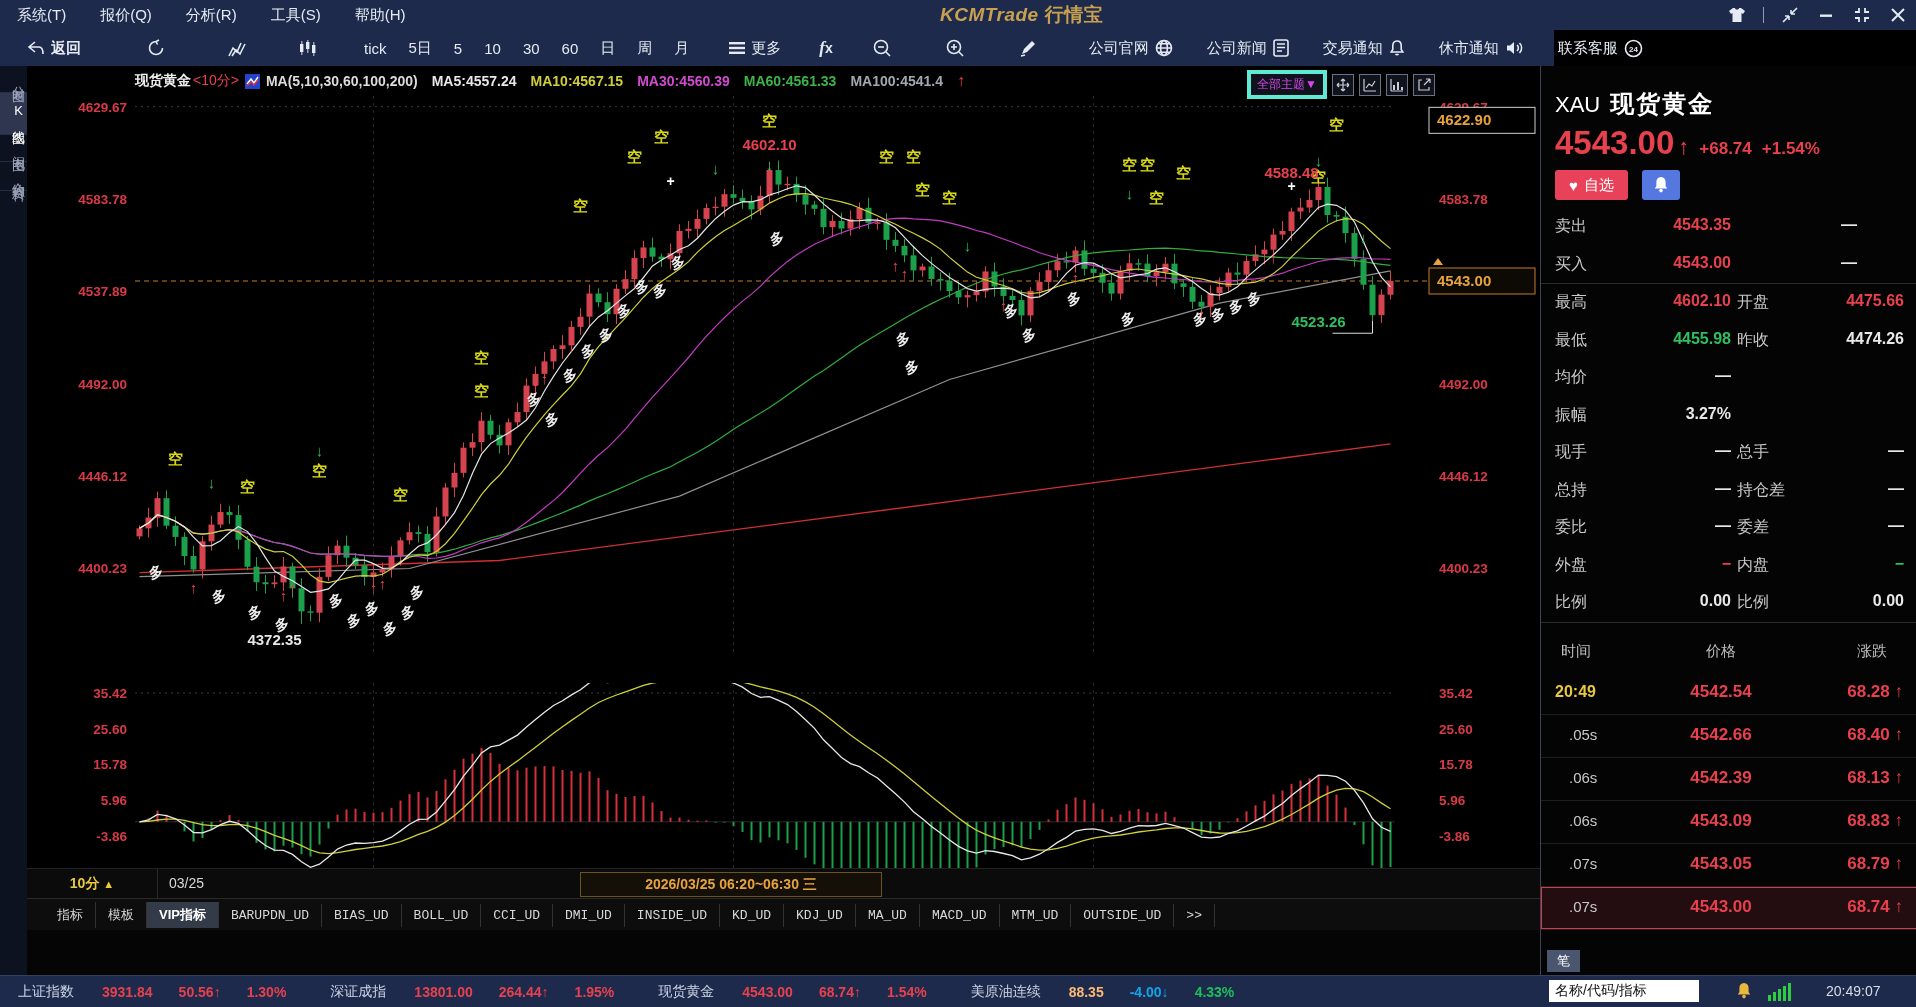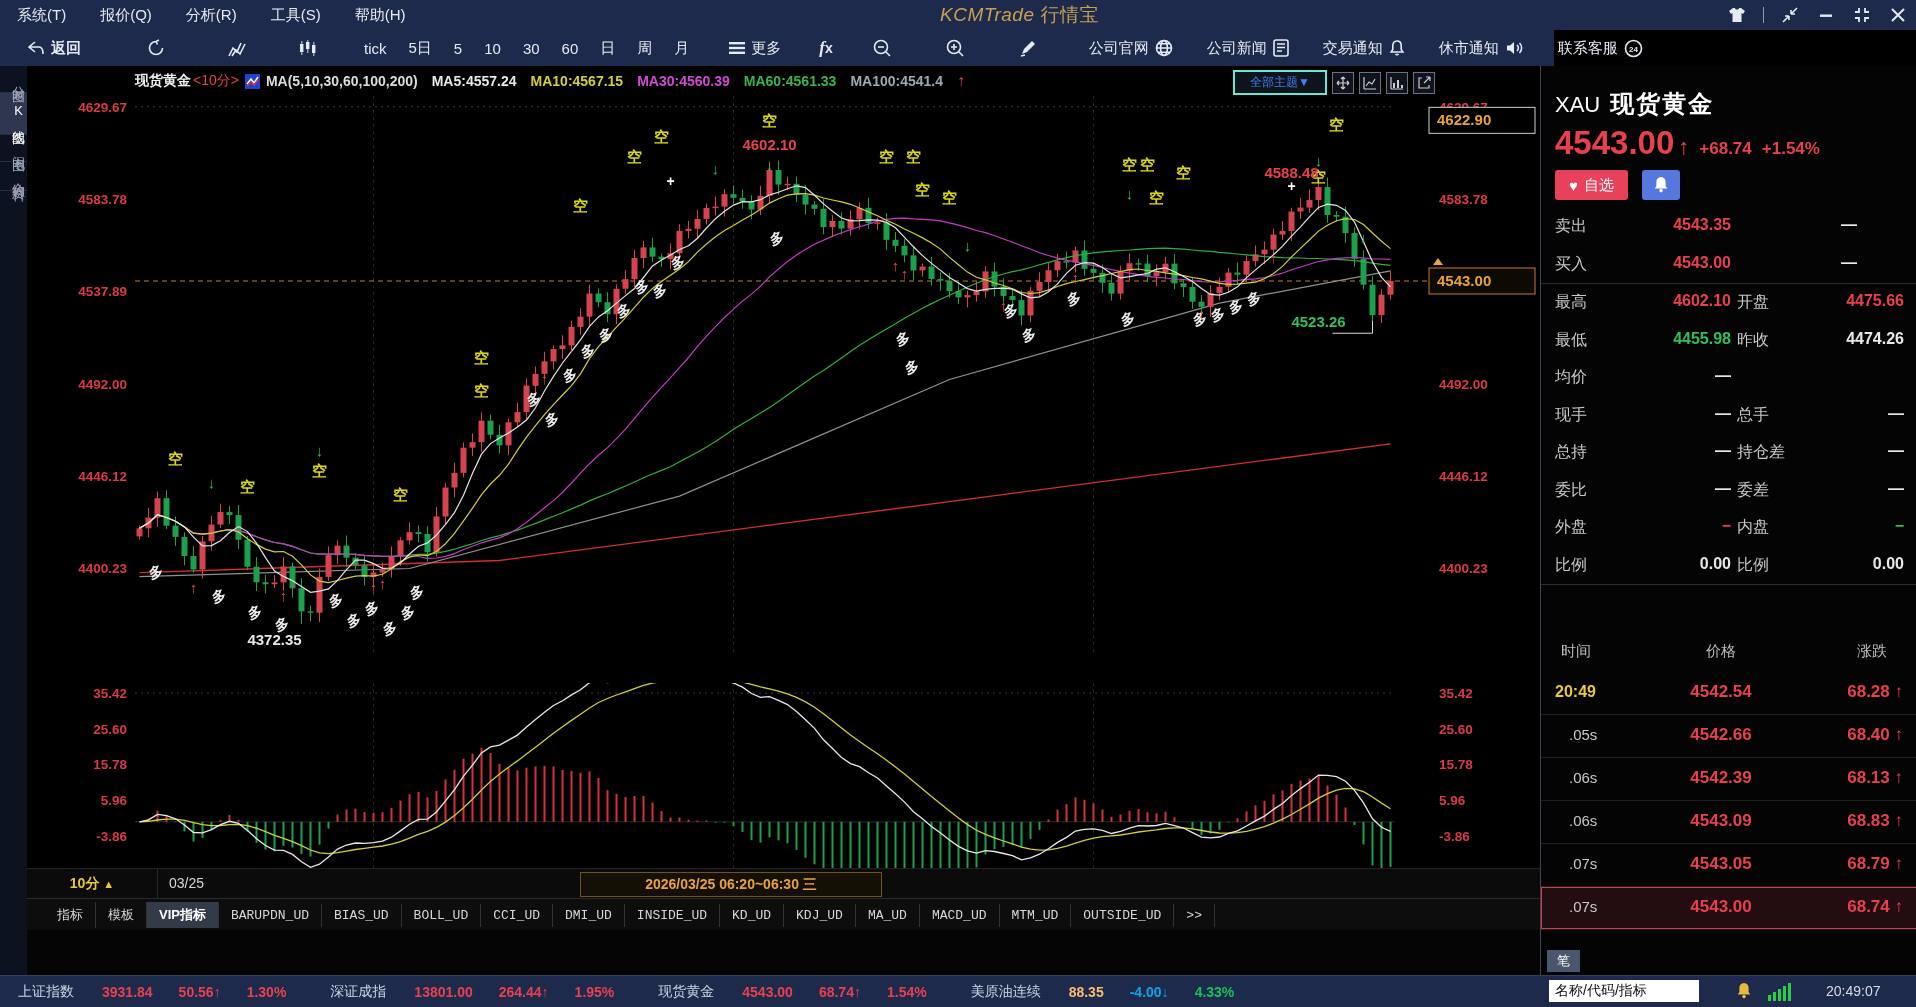--- a/index.html
+++ b/index.html
@@ -1,21 +1,21 @@
 <!DOCTYPE html>
 <html><head>
 <meta charset="utf-8">
 <style>
   html,body{margin:0;padding:0;background:#000;}
   #app{position:relative;width:1916px;height:1007px;background:#000;overflow:hidden;
        font-family:"Liberation Sans","DejaVu Sans",sans-serif;color:#ddd;-webkit-font-smoothing:antialiased;}
   
   .menubar{position:absolute;left:0;top:0;width:1916px;height:30px;background:#1d2a4b;display:flex;align-items:center;}
   .menu-item{color:#e6eaf2;font-size:15px;padding:0 17px;cursor:default;}
-  .logo{position:absolute;left:940px;top:0;height:30px;display:flex;align-items:center;font-weight:normal;font-size:19px;letter-spacing:.5px;}
+  .logo{position:absolute;left:940px;top:0;height:30px;display:flex;align-items:center;font-weight:bold;font-size:19px;letter-spacing:.5px;}
   .logo .kcm{color:#c9a050;font-style:italic;}
   .logo .cn{color:#c9a050;margin-left:6px;font-style:normal;}
   .winctl{position:absolute;right:8px;top:0;height:30px;display:flex;align-items:center;gap:16px;}
   .wic{width:20px;height:20px;display:flex;align-items:center;justify-content:center;}
   .vsep{width:1px;height:16px;background:#8f9ab5;}
   
   .toolbar{position:absolute;left:0;top:30px;width:1554px;height:36px;background:#1d2a4b;display:flex;align-items:center;border-bottom:1px solid #141d36;}
   .tb{display:flex;align-items:center;color:#e6eaf2;font-size:15px;padding:0 13px;white-space:nowrap;}
   .tb .ic{margin-right:6px;display:flex;align-items:center;}
   .tb.num{padding:0 11px;}
@@ -24,21 +24,21 @@
   .side{width:27px;background:#0d1220;position:relative;flex:none;}
   .side-tab{writing-mode:vertical-rl;text-orientation:upright;width:27px;color:#9aa3b8;font-size:13px;
             padding:10px 0;text-align:center;border-bottom:1px solid #272e44;letter-spacing:2px;}
   .side-tab.active{background:#2e3650;color:#fff;}
   .chartcol{width:1513px;position:relative;background:#000;flex:none;}
   .chart-header{position:absolute;left:0;top:0;width:1513px;height:30px;display:flex;align-items:center;font-size:14px;}
   .chart-header .sym{color:#efefef;font-weight:bold;margin-left:108px;}
   .chart-header .per{color:#e8414e;margin:0 6px 0 2px;}
   .ma-item{margin-right:14px;font-weight:bold;}
   .hdr-right{position:absolute;right:105px;top:4px;display:flex;align-items:center;gap:5px;}
-  .theme-btn{border:2px solid #5eead4;color:#3b82f6;font-size:12px;padding:2px 15px;background:#10131c;}
+  .theme-btn{border:4px solid #5eead4;color:#d946ef;font-size:12px;padding:2px 6px;background:#10131c;}
   .hdr-ico{width:20px;height:20px;border:1px solid #6a7184;background:#10131c;display:flex;align-items:center;justify-content:center;}
   .macd-header{position:absolute;left:0;top:589px;width:1513px;height:28px;display:flex;align-items:center;font-size:15px;font-weight:bold;}
   .macd-header .t1{margin-left:108px;color:#eaeaea;}
   .macd-header .t2{color:#cfcf3a;margin-left:14px;}
   .macd-header .t3{color:#d24ad2;margin-left:14px;}
   .settings-ic{position:absolute;left:12px;top:5px;}
   .timerow{position:absolute;left:0;top:802px;width:1513px;height:30px;background:#0b0b0b;border-top:1px solid #222;font-size:14px;}
   .tf-cell{position:absolute;left:0;top:0;width:130px;height:30px;border-right:1px solid #2a2a2a;display:flex;align-items:center;justify-content:center;color:#e8c83d;font-weight:bold;}
   .date-left{position:absolute;left:142px;top:6px;color:#d8d8d8;}
   .range-box{position:absolute;left:553px;top:3px;width:300px;height:23px;background:#141008;border:1px solid #6a5520;color:#e8a33d;display:flex;align-items:center;justify-content:center;font-weight:bold;}
@@ -987,20 +987,24 @@
             <span class="rp-l1">最低</span>
             <span class="rp-v1" style="color: rgb(47, 191, 95);">4455.98</span>
             <span class="rp-l2">昨收</span>
             <span class="rp-v2" style="color: rgb(232, 232, 232);">4474.26</span>
           </div>
           <div class="rp-row">
             <span class="rp-l1">均价</span>
             <span class="rp-v1" style="color: rgb(232, 232, 232);">—</span>
           </div>
           <div class="rp-row">
+            <span class="rp-l1">振幅</span>
+            <span class="rp-v1" style="color: rgb(232, 232, 232);">3.27%</span>
+          </div>
+          <div class="rp-row">
             <span class="rp-l1">现手</span>
             <span class="rp-v1" style="color: rgb(232, 232, 232);">—</span>
             <span class="rp-l2">总手</span>
             <span class="rp-v2" style="color: rgb(232, 232, 232);">—</span>
           </div>
           <div class="rp-row">
             <span class="rp-l1">总持</span>
             <span class="rp-v1" style="color: rgb(232, 232, 232);">—</span>
             <span class="rp-l2">持仓差</span>
             <span class="rp-v2" style="color: rgb(232, 232, 232);">—</span>

